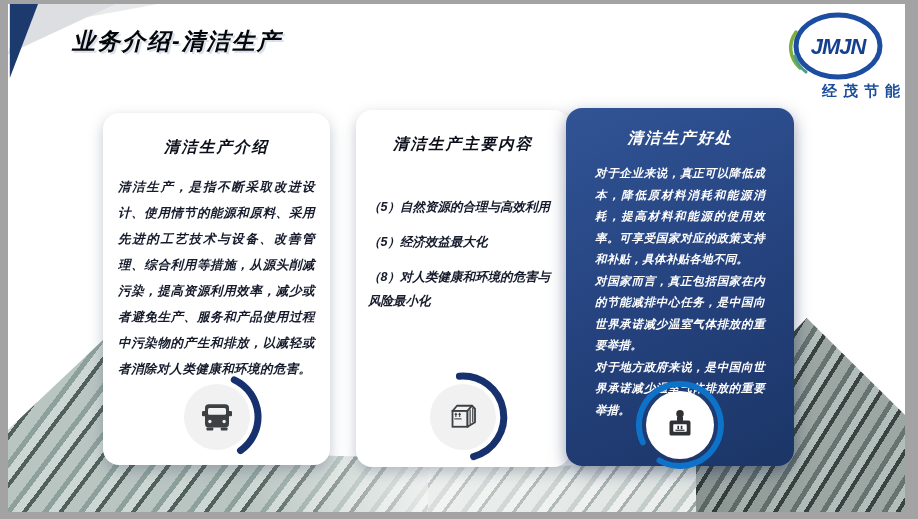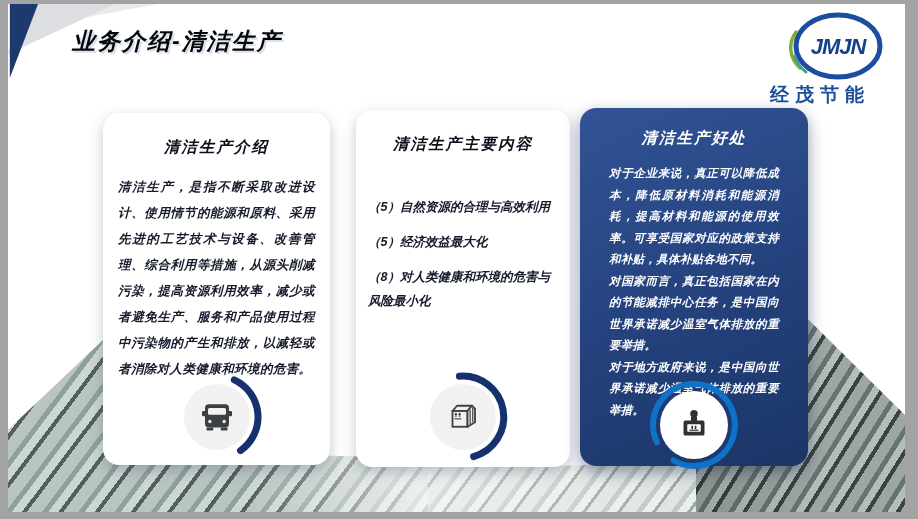--- a/index.html
+++ b/index.html
@@ -14,22 +14,22 @@
   .tri-gray-1{left:0;width:112px;height:50px;background:#dcdee1;
     clip-path:polygon(12% 0,96% 0,0 100%);}
   .tri-navy{left:0;width:30px;height:74px;background:#1d3a6e;
     clip-path:polygon(6% 0,100% 0,6% 100%);}
 
   
   .page-title{position:absolute;left:64px;top:22px;z-index:4;
     font-size:23px;font-weight:900;font-style:italic;color:#050608;
     letter-spacing:2px;text-shadow:2px 2px 0 #d9e1ef;}
 
-  .logo{position:absolute;left:762px;top:2px;width:136px;text-align:left;z-index:4;}
-  .logo-sub{margin-top:-2px;font-size:19px;font-weight:bold;color:#1a4e9b;letter-spacing:6px;}
+  .logo{position:absolute;left:762px;top:2px;width:136px;text-align:right;z-index:4;}
+  .logo-sub{margin-top:-2px;font-size:15px;font-weight:bold;color:#1a4e9b;letter-spacing:6px;}
 
   
   .bldg{position:absolute;z-index:1;}
   .bldg-left{left:0;top:312px;width:430px;height:196px;
     clip-path:polygon(0 58%,28% 0,55% 70%,100% 73%,100% 100%,0 100%);
     background:
       linear-gradient(to right,rgba(255,255,255,0) 55%,rgba(255,255,255,.8) 100%),
       repeating-linear-gradient(127deg,#8da09b 0 5px,#ccd6d2 5px 13px,#51605c 13px 17px,#b9c5c1 17px 29px);}
   .bldg-bottom{left:420px;top:458px;width:360px;height:50px;
     clip-path:polygon(0 12%,100% 0,100% 100%,0 100%);
@@ -40,21 +40,21 @@
     clip-path:polygon(53% 0,100% 50%,100% 100%,0 100%,0 60%);
     background:
       linear-gradient(to right,rgba(0,0,0,.12),rgba(0,0,0,0) 60%),
       repeating-linear-gradient(122deg,#66736f 0 5px,#b2bebb 5px 12px,#3a433f 12px 16px,#9ca7a3 16px 26px);}
 
   
   .card{position:absolute;background:#fff;border-radius:16px;z-index:2;
     box-shadow:0 5px 14px rgba(80,92,115,.35);}
   .card-1{left:95px;top:109px;width:227px;height:352px;}
   .card-2{left:348px;top:106px;width:214px;height:357px;}
-  .card-3{left:572px;top:104px;width:228px;height:358px;color:#fff;
+  .card-3{left:558px;top:104px;width:228px;height:358px;color:#fff;
     background:linear-gradient(155deg,#315496 0%,#24417c 55%,#1b3566 100%);
     box-shadow:0 6px 16px rgba(40,55,90,.5);}
   .card-title{margin-top:24px;text-align:center;font-size:15.5px;font-weight:900;
     font-style:italic;letter-spacing:2px;color:#0c0f1a;}
   .card-3 .card-title{color:#ffffff;margin-top:20px;}
   .card-body{margin:16px 15px 0;font-size:12.5px;line-height:26px;font-weight:800;
     font-style:italic;color:#161b2c;text-align:justify;letter-spacing:.4px;}
   .card-items{margin:40px 10px 0 12px;}
   .card-item{font-size:12.5px;line-height:24px;margin-bottom:11px;font-weight:800;
     font-style:italic;color:#161b2c;}

